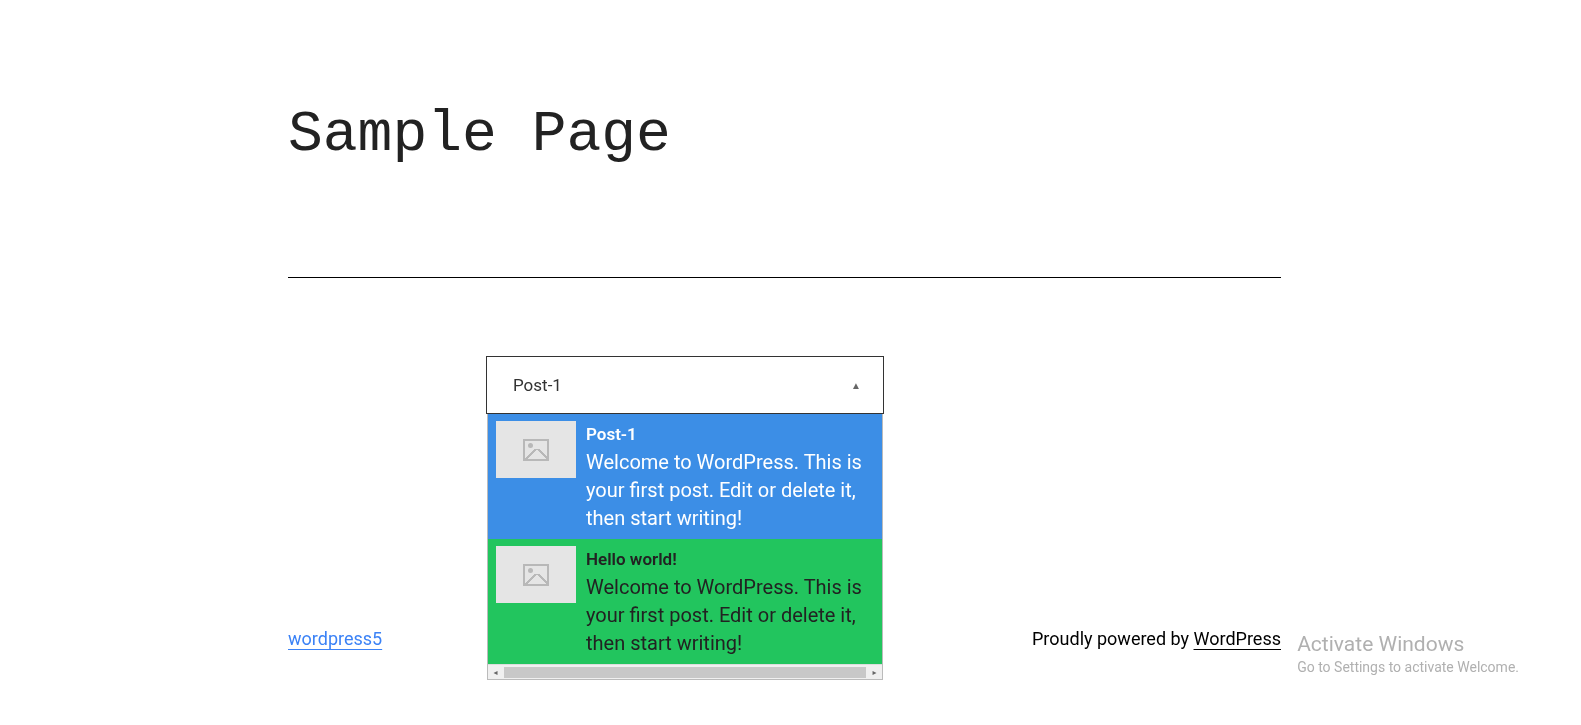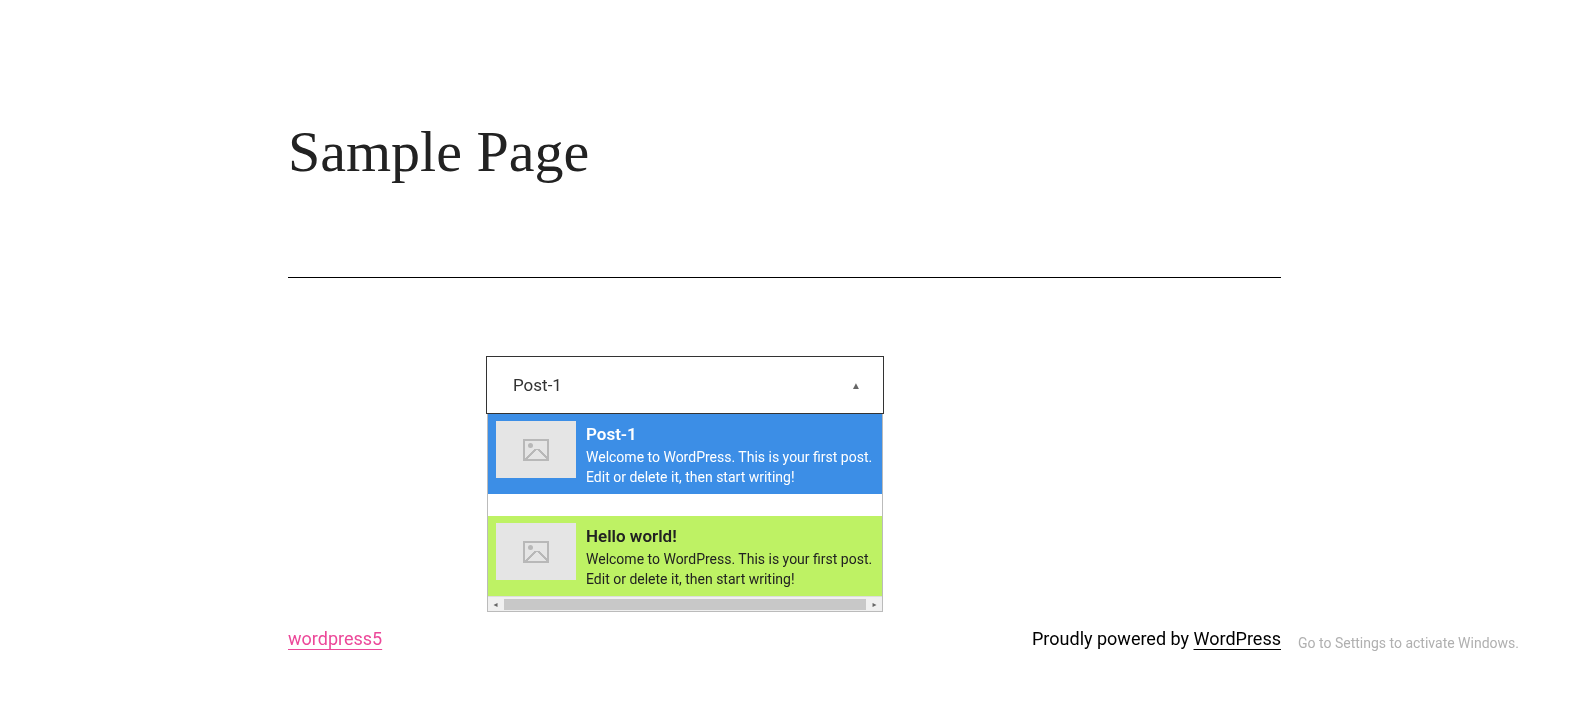--- a/index.html
+++ b/index.html
@@ -9,27 +9,27 @@
     }
     body {
       font-family: -apple-system, BlinkMacSystemFont, "Segoe UI", Roboto, sans-serif;
       background: #fff;
       width: 1581px;
       height: 725px;
       position: relative;
       overflow: hidden;
     }
     .page-title {
-      font-family: Liberation Serif, serif;
+      font-family: Liberation Mono, monospace;
       font-weight: 300;
       font-size: 58px;
       color: #222;
       position: absolute;
       left: 288px;
-      top: 118px;
+      top: 102px;
     }
     .divider {
       position: absolute;
       left: 288px;
       top: 277px;
       width: 993px;
       height: 1px;
       background: #000;
     }
     .dropdown-container {
@@ -67,23 +67,22 @@
       display: flex;
       padding: 7px 8px;
       gap: 10px;
       cursor: pointer;
     }
     .dropdown-item.selected {
       background: #3c8ee6;
       color: #fff;
     }
     .dropdown-item:not(.selected) {
-      background: #bef264;
+      background: #22c55e;
       color: #222;
-      margin-top: 22px;
     }
     .item-thumb {
       width: 80px;
       height: 57px;
       background: #e5e5e5;
       flex-shrink: 0;
       display: flex;
       align-items: center;
       justify-content: center;
       position: relative;
@@ -120,21 +119,21 @@
     .item-text {
       flex: 1;
       padding-top: 3px;
     }
     .item-title {
       font-size: 17px;
       font-weight: 600;
       margin-bottom: 4px;
     }
     .item-desc {
-      font-size: 14px;
+      font-size: 20px;
       line-height: 1.4;
     }
     .scrollbar-h {
       height: 15px;
       background: #f0f0f0;
       border-top: 1px solid #ddd;
       display: flex;
       align-items: center;
       position: relative;
     }
@@ -159,21 +158,21 @@
       position: absolute;
       left: 288px;
       top: 628px;
       width: 993px;
       display: flex;
       justify-content: space-between;
       align-items: center;
     }
     .footer-link-left {
       font-size: 18px;
-      color: #ec4899;
+      color: #3b82f6;
       text-decoration: underline;
       text-underline-offset: 4px;
       cursor: pointer;
     }
     .footer-right {
       font-size: 18px;
       color: #000;
       text-align: right;
     }
     .footer-link-wp {
@@ -238,14 +237,15 @@
 </div>
 
 <div class="footer">
   <a class="footer-link-left">wordpress5</a>
   <div class="footer-right">
     <span>Proudly powered by </span><a class="footer-link-wp">WordPress</a>
   </div>
 </div>
 
 <div class="watermark">
-  <div class="watermark-sub">Go to Settings to activate Windows.</div>
+  <div class="watermark-title">Activate Windows</div>
+  <div class="watermark-sub">Go to Settings to activate Welcome.</div>
 </div>
 
 </body></html>

